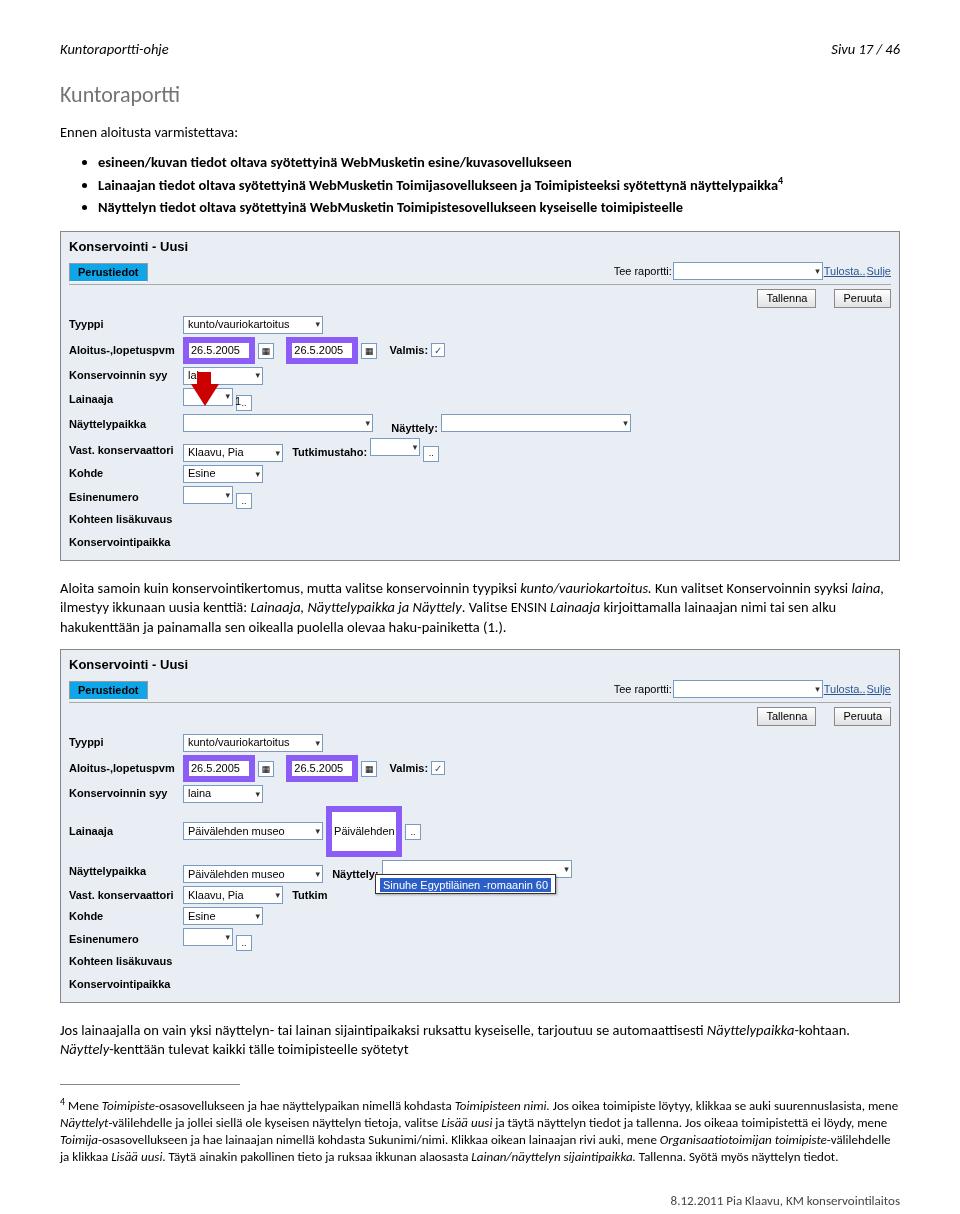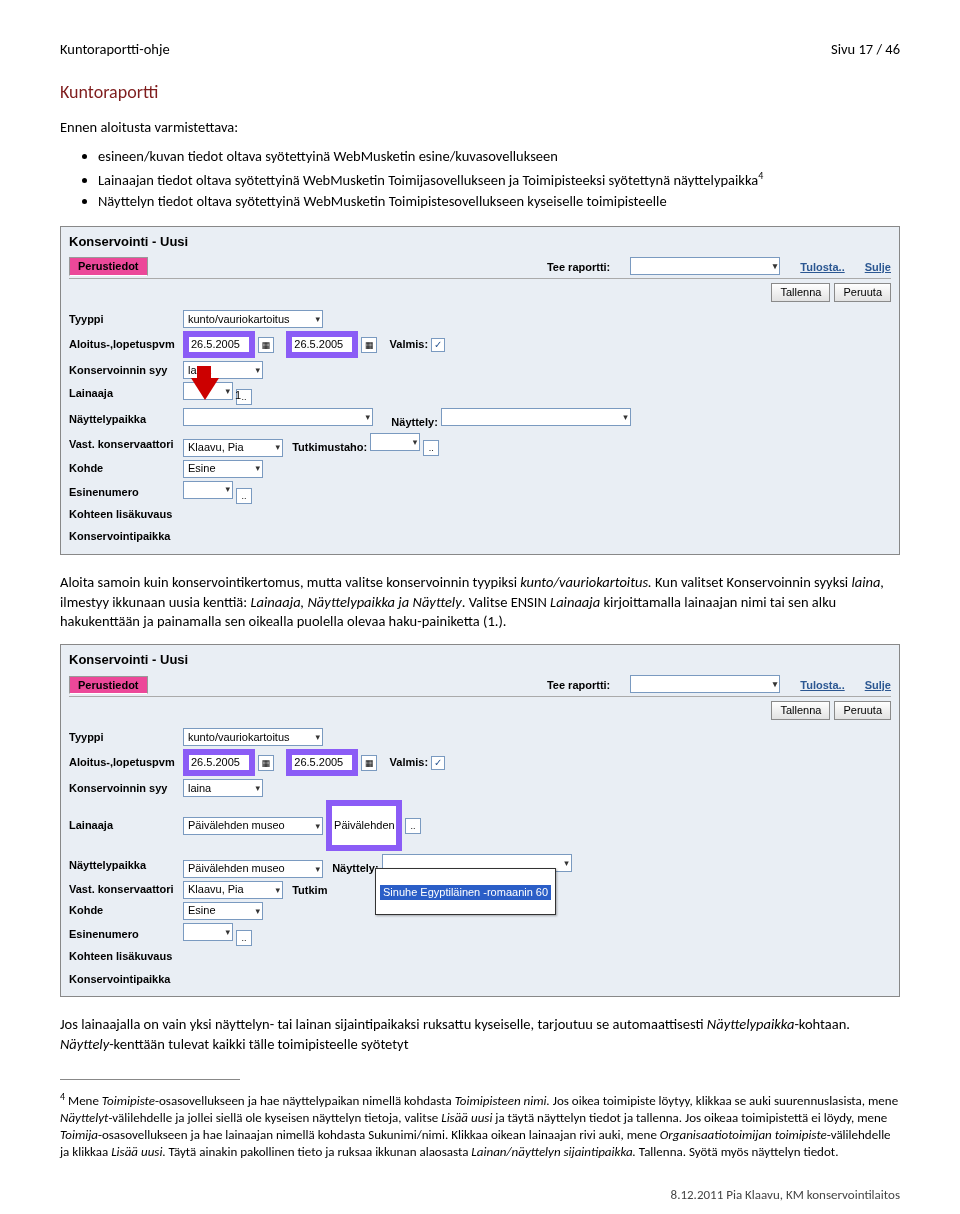--- a/index.html
+++ b/index.html
@@ -5,23 +5,23 @@
   body {
     font-family: Calibri, Arial, sans-serif;
     font-size: 14.5px;
     color: #000;
     background: #fff;
     margin: 0;
     padding: 40px 60px;
     width: 840px;
     line-height: 1.35;
   }
-  .header-row { display:flex; justify-content:space-between; margin-bottom:20px; }
-  h2.section-title { color:#7f1d1d; font-size:18px; font-weight:normal; margin:10px 0 14px 0; }
-  ul.bullets { margin:2px 0 14px 0; padding-left:38px; }
+  .header-row { display:flex; justify-content:space-between; margin-bottom:20px;font-style:italic; }
+  h2.section-title { color:#737373; font-size:22px; font-weight:normal; margin:10px 0 14px 0; }
+  ul.bullets { margin:2px 0 14px 0; padding-left:38px;font-weight:bold; }
   ul.bullets li { margin:2px 0; }
   p { margin:10px 0; }
   .italic { font-style:italic; }
   .sup { font-size:10px; vertical-align:super; }
   .hr-sep { border:none; border-top:1px solid #888; margin:24px 0 8px 0; width:180px; }
   .footnote { font-size:13px; line-height:1.3; }
   .footer-row { text-align:right; font-size:13px; color:#444; margin-top:26px; }
 
   
   .shot {
@@ -29,44 +29,44 @@
     background:#e9eef4;
     padding:6px 8px 10px 8px;
     margin:12px 0 18px 0;
     font-family: Tahoma, Arial, sans-serif;
     font-size:11px;
     color:#000;
     position:relative;
   }
   .shot .win-title { font-weight:bold; font-size:13px; margin-bottom:6px; }
   .tab-row { display:flex; align-items:center; gap:10px; border-bottom:1px solid #aaa; padding-bottom:3px; margin-bottom:4px; }
-  .tab { background:#ec4899; border:1px solid #999; border-bottom:1px solid #fff; padding:1px 8px; font-weight:bold; position:relative; top:1px; }
-  .tab-right { margin-left:auto; display:flex; align-items:flex-end; gap:20px;font-weight:bold; }
+  .tab { background:#0ea5e9; border:1px solid #999; border-bottom:1px solid #fff; padding:1px 8px; font-weight:bold; position:relative; top:1px; }
+  .tab-right { margin-left:auto; display:flex; align-items:center; gap:1px; }
   .dropdown { border:1px solid #7a9ac0; background:#fff; padding:0 14px 0 4px; height:16px; display:inline-flex; align-items:center; position:relative; }
   .dropdown::after { content:"▾"; position:absolute; right:2px; font-size:9px; color:#333; }
   .link { color:#2b5792; text-decoration:underline; cursor:pointer; }
   .btn { border:1px solid #8a8a8a; background:linear-gradient(#fff,#e2e2e2); padding:1px 8px; font-size:11px; cursor:pointer; }
-  .btn-row { display:flex; justify-content:flex-end; gap:4px; margin:4px 0 8px 0; }
+  .btn-row { display:flex; justify-content:flex-end; gap:18px; margin:4px 0 8px 0; }
   .form-grid { display:grid; grid-template-columns:110px 1fr; row-gap:3px; column-gap:4px; align-items:center; }
   .bold { font-weight:bold; }
   .input { border:6px solid #8b5cf6; background:#fff; height:15px; display:inline-block; }
   .chk { border:1px solid #7a9ac0; background:#fff; width:12px; height:12px; display:inline-flex; align-items:center; justify-content:center; font-size:10px; color:#2b5792; }
   .tiny-dots { border:1px solid #7a9ac0; background:#fff; width:14px; height:14px; display:inline-flex; align-items:center; justify-content:center; font-size:9px; }
   .red-arrow {
     position:absolute; width:0; height:0;
     border-left:14px solid transparent;
     border-right:14px solid transparent;
     border-top:22px solid #c00;
   }
   .red-arrow-stem {
     position:absolute; width:14px; height:14px; background:#c00;
   }
   .suggest {
     position:absolute; background:#fff; border:1px solid #333;
-    font-size:11px; padding:14px 4px; white-space:nowrap;
+    font-size:11px; padding:1px 4px; white-space:nowrap;
     box-shadow:1px 1px 2px rgba(0,0,0,.3);
   }
   .suggest .hl { background:#2b5ec7; color:#fff; display:block; padding:0 3px; margin-top:2px; }
 </style>
 </head>
 <body>
 
 <div class="header-row">
   <span>Kuntoraportti-ohje</span>
   <span>Sivu 17 / 46</span>

